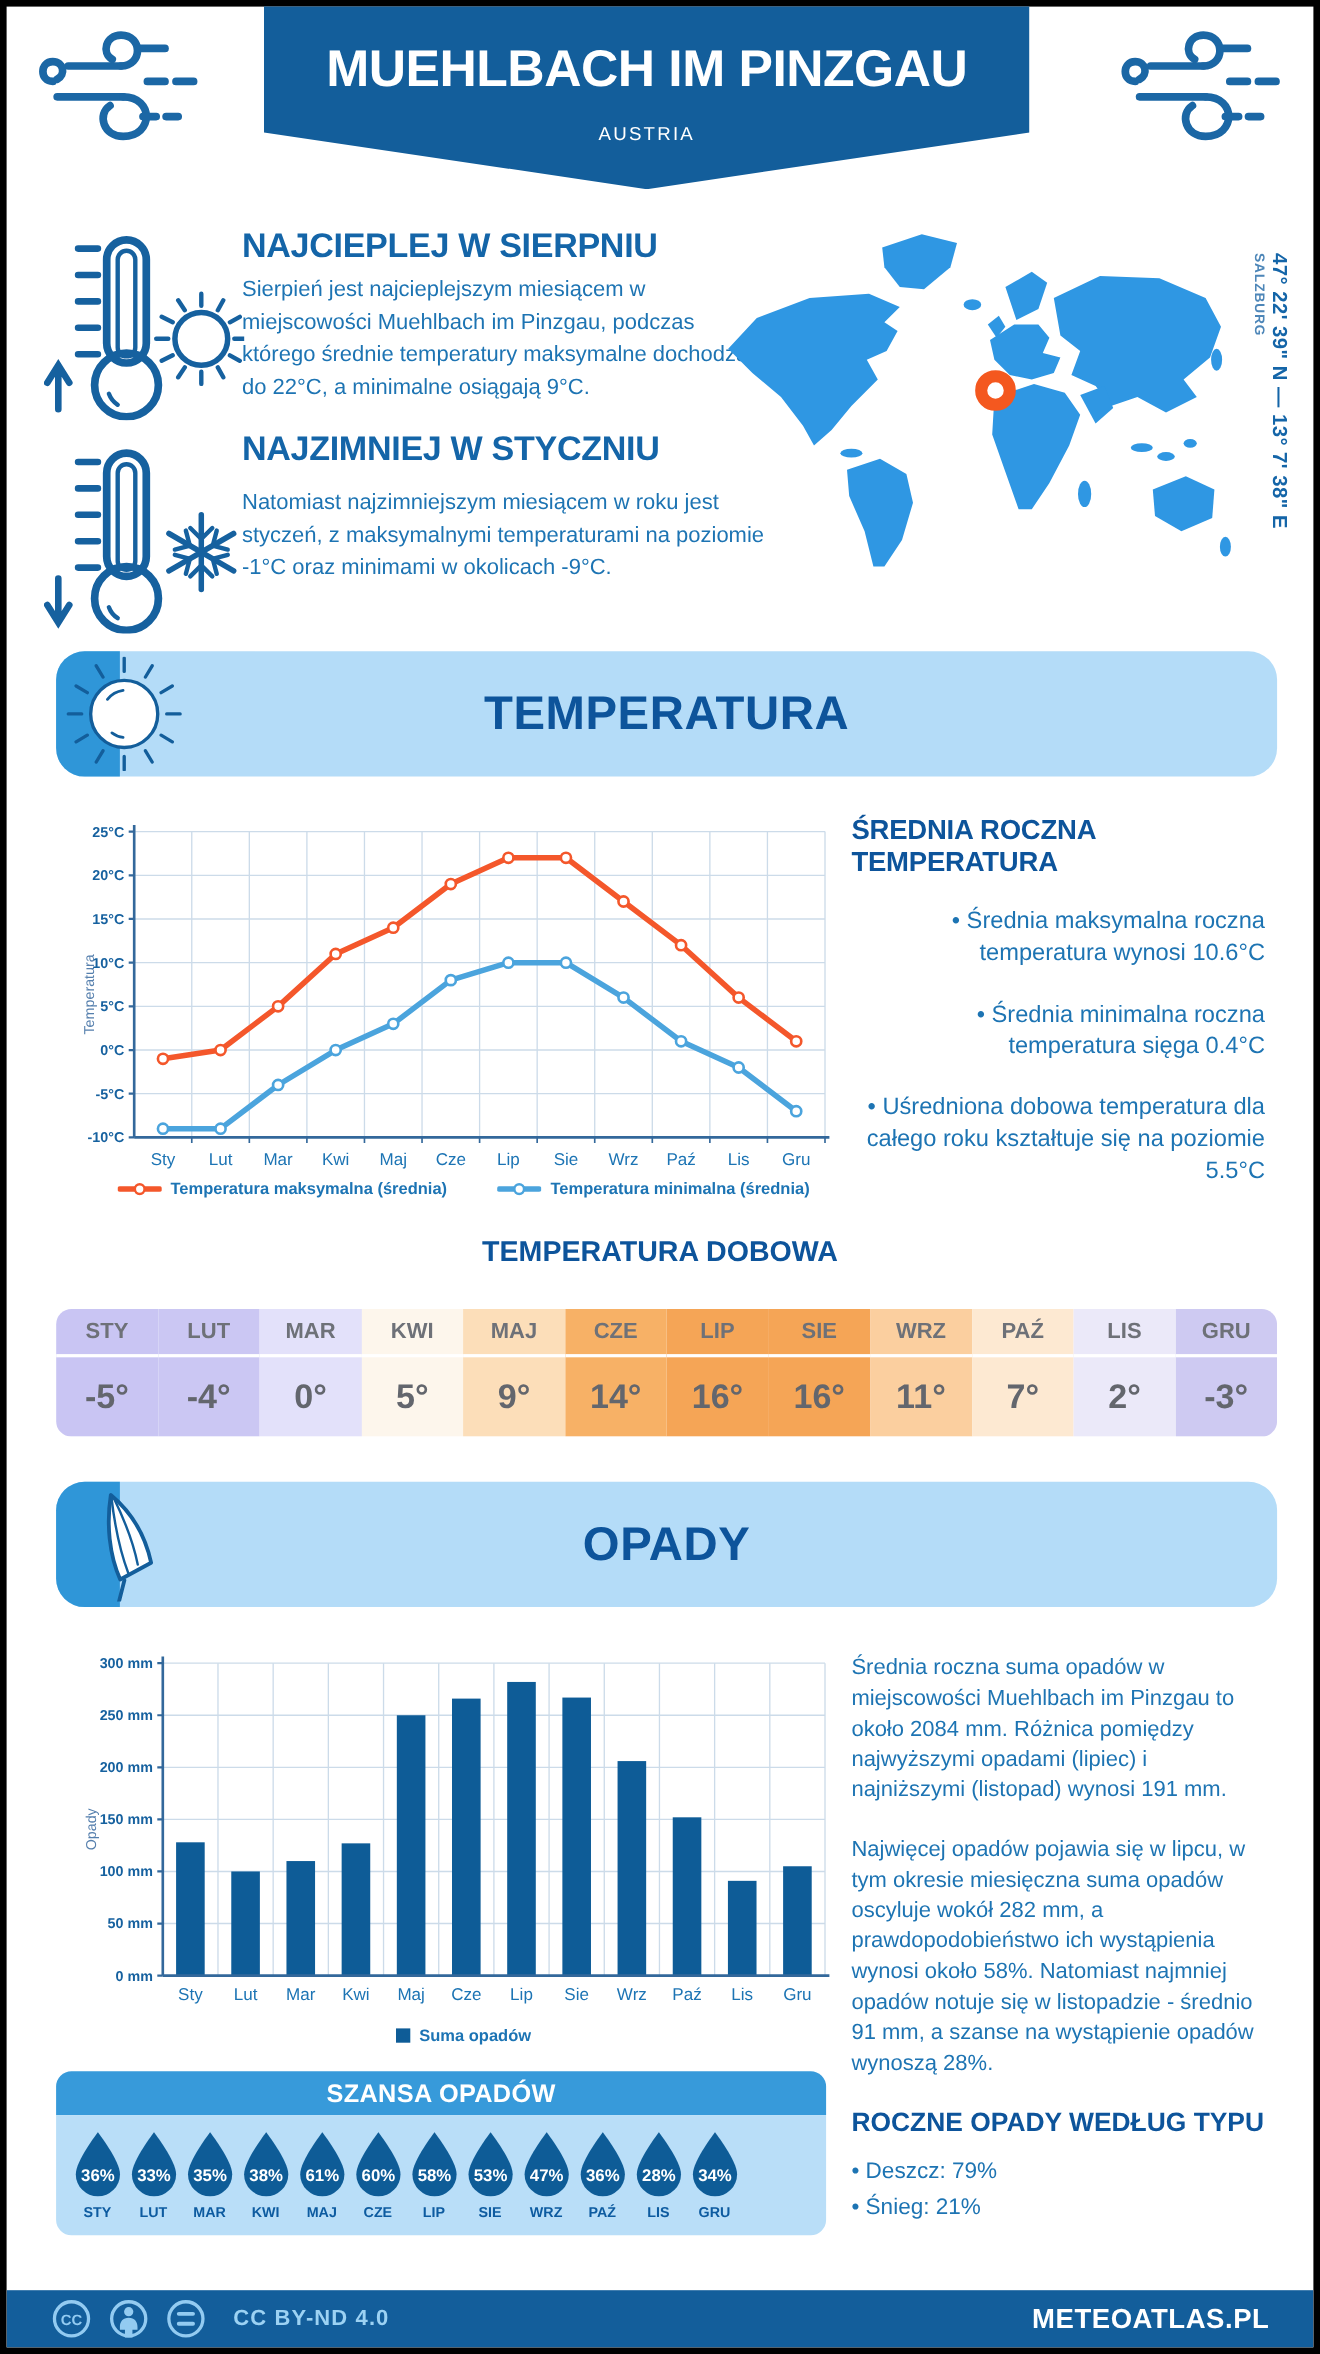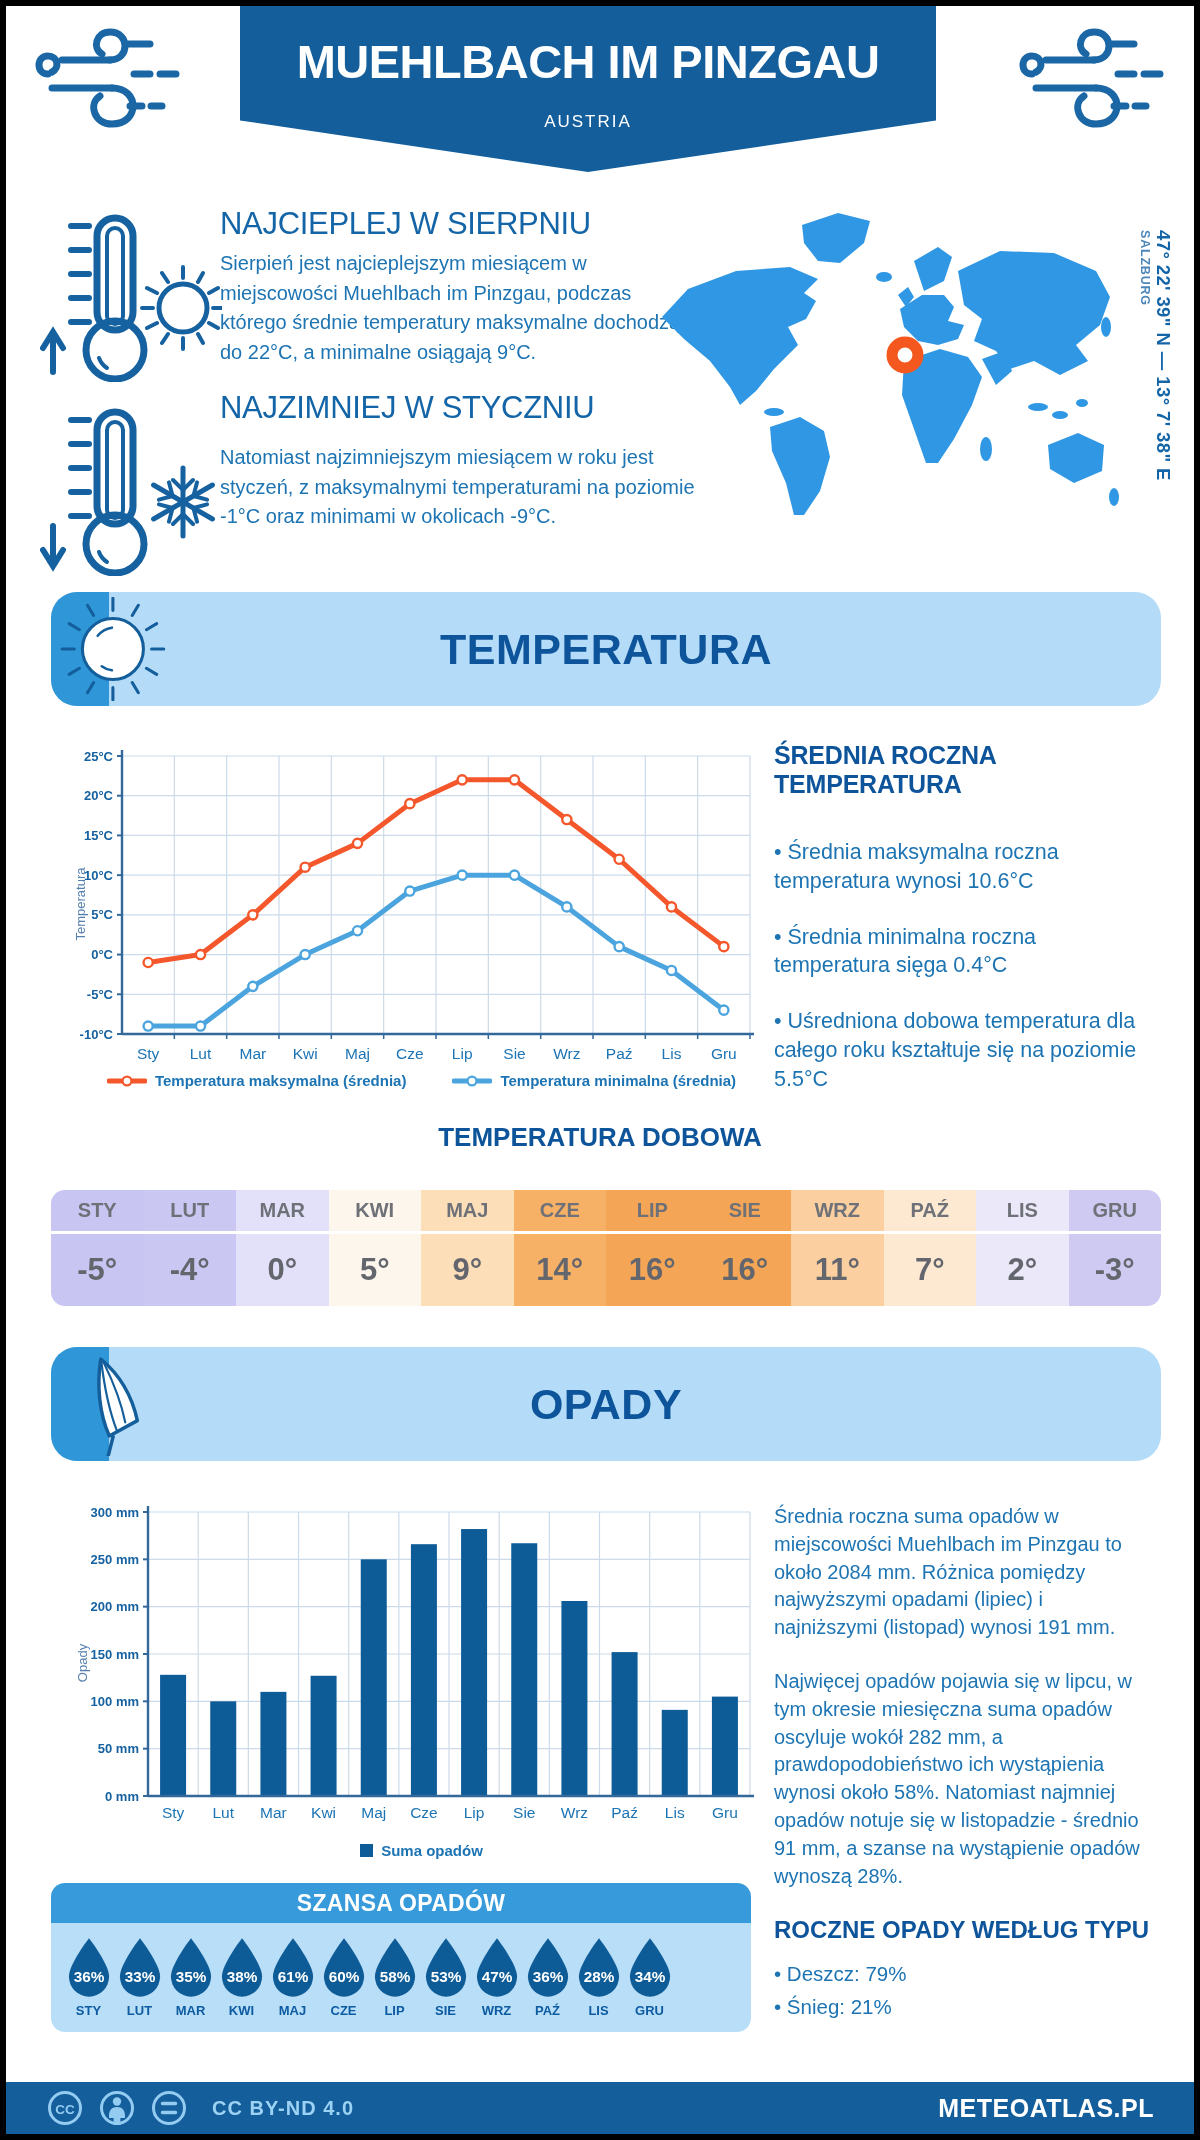--- a/index.html
+++ b/index.html
@@ -11,21 +11,21 @@
   .wind{position:absolute;width:150px;height:110px;}
   .wind-left{left:28px;top:16px;}
   .wind-right{left:1012px;top:16px;}
   .ribbon{position:absolute;left:234px;top:-6px;width:696px;height:172px;background:#135e9b;
           clip-path:polygon(0 0,100% 0,100% 70%,50% 100%,0 70%);text-align:center;color:#fff;}
   .ribbon-title{margin-top:34px;font-size:47px;font-weight:bold;letter-spacing:-0.5px;}
   .ribbon-subtitle{margin-top:23px;font-size:17px;letter-spacing:2px;}
 
   
   .hl-icon{position:absolute;left:34px;width:182px;height:170px;}
-  .hl-head{position:absolute;left:214px;width:500px;font-size:31px;font-weight:normal;color:#1465a8;letter-spacing:-0.3px;}
+  .hl-head{position:absolute;left:214px;width:500px;font-size:31px;font-weight:bold;color:#1465a8;letter-spacing:-0.3px;}
   .hl-text{position:absolute;left:214px;font-size:20px;color:#1d74b3;line-height:1.48;}
 
   
   .worldmap{position:absolute;left:646px;top:193px;width:470px;height:332px;}
   .coords{position:absolute;left:1132px;top:224px;height:310px;writing-mode:vertical-rl;}
   .coords-main{font-size:18.5px;font-weight:bold;color:#1465a8;letter-spacing:0.4px;}
   .coords-region{font-size:12.5px;font-weight:bold;color:#4d86b8;letter-spacing:0.8px;}
 
   
   .banner{position:absolute;left:45px;width:1110px;height:114px;background:#b4dcf8;border-radius:26px;}
@@ -41,22 +41,22 @@
   #precip-chart{position:absolute;left:68px;top:1492px;width:695px;height:360px;}
   .legend{position:absolute;display:flex;justify-content:center;gap:46px;align-items:center;}
   #temp-legend{left:68px;top:1066px;width:695px;}
   #precip-legend{left:68px;top:1836px;width:695px;}
   .legend-item{display:flex;align-items:center;gap:8px;font-size:15px;color:#1c74b4;font-weight:bold;}
   .legend-swatch{width:40px;height:12px;}
   .legend-sq{display:inline-block;width:13px;height:13px;background:#0e5c97;}
 
   
   .summary{position:absolute;left:768px;top:735px;width:376px;}
-  .summary-title{font-size:25px;font-weight:bold;color:#0d549b;margin-bottom:39px;letter-spacing:-0.2px;}
-  .bullet{font-size:21.5px;color:#1d74b3;line-height:1.34;margin-bottom:27px;}
+  .summary-title{font-size:25px;font-weight:bold;color:#0d549b;margin-bottom:24px;letter-spacing:-0.2px;}
+  .bullet{font-size:21.5px;color:#1d74b3;line-height:1.34;margin-bottom:27px;text-align:right;}
 
   
   .daily-title{position:absolute;top:1116px;left:0;width:100%;text-align:center;
                font-size:26px;font-weight:bold;color:#0d549b;}
   .daily-table{position:absolute;top:1184px;left:45px;width:1110px;display:flex;border-radius:14px;overflow:hidden;}
   .dt-col{flex:1;}
   .dt-head{height:41px;line-height:41px;text-align:center;font-size:20px;font-weight:bold;color:#6e7178;border-bottom:3px solid #fff;}
   .dt-val{height:72px;line-height:72px;text-align:center;font-size:31px;font-weight:bold;color:#63666d;}
 
   

